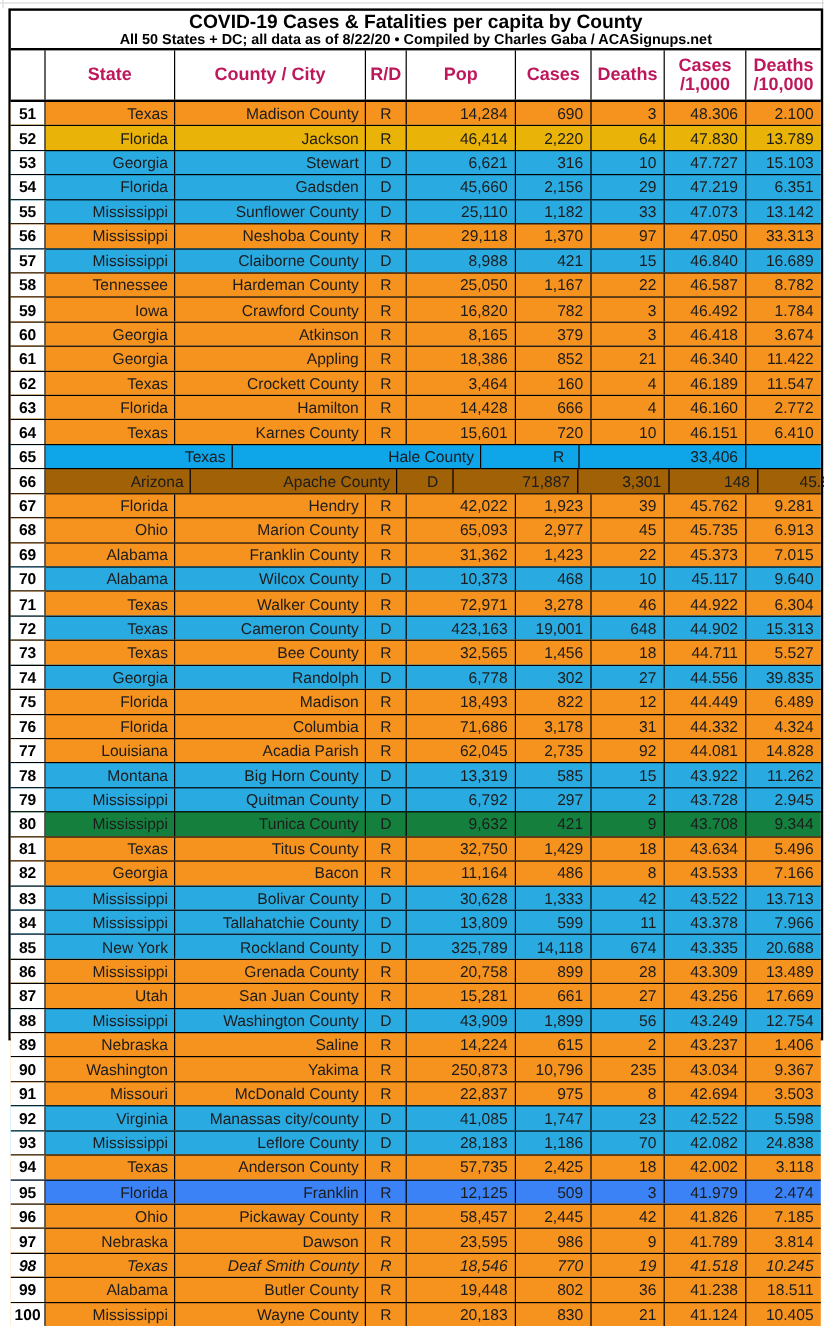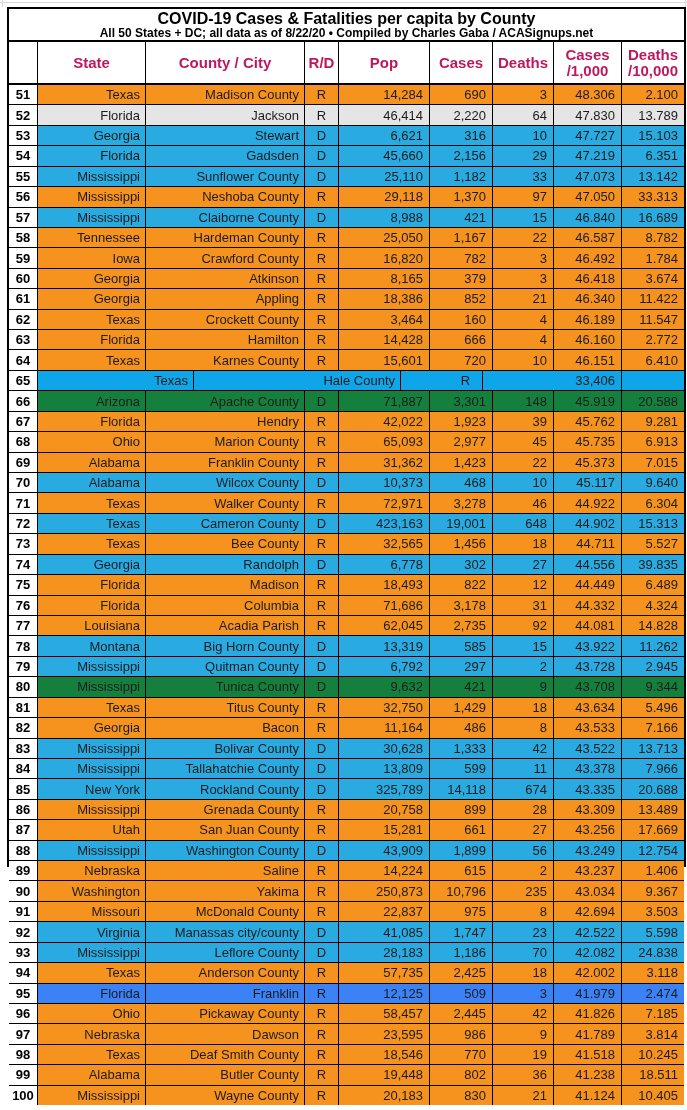--- a/index.html
+++ b/index.html
@@ -86,21 +86,21 @@
     <div class="cell c-rank">51</div>
     <div class="cell c-state fit">Texas</div>
     <div class="cell c-county fit">Madison County</div>
     <div class="cell c-party">R</div>
     <div class="cell c-num">14,284</div>
     <div class="cell c-num">690</div>
     <div class="cell c-num">3</div>
     <div class="cell c-num">48.306</div>
     <div class="cell c-num last">2.100</div>
   </div>
-      <div class="row cols" style="background: #e5e5e5;">
+      <div class="row cols" style="background: #eab308;">
     <div class="cell c-rank">52</div>
     <div class="cell c-state fit">Florida</div>
     <div class="cell c-county fit">Jackson</div>
     <div class="cell c-party">R</div>
     <div class="cell c-num">46,414</div>
     <div class="cell c-num">2,220</div>
     <div class="cell c-num">64</div>
     <div class="cell c-num">47.830</div>
     <div class="cell c-num last">13.789</div>
   </div>
@@ -240,21 +240,21 @@
     <div class="cell c-rank">65</div>
     <div class="cell c-state fit">Texas</div>
     <div class="cell c-county fit">Hale County</div>
     <div class="cell c-party">R</div>
     <div class="cell c-num">33,406</div>
     <div class="cell c-num">1,538</div>
     <div class="cell c-num">40</div>
     <div class="cell c-num">46.040</div>
     <div class="cell c-num last">11.974</div>
   </div>
-      <div class="row cols" style="background: #15803d;">
+      <div class="row cols" style="background: #a16207; gap: 13px;">
     <div class="cell c-rank">66</div>
     <div class="cell c-state fit">Arizona</div>
     <div class="cell c-county fit">Apache County</div>
     <div class="cell c-party">D</div>
     <div class="cell c-num">71,887</div>
     <div class="cell c-num">3,301</div>
     <div class="cell c-num">148</div>
     <div class="cell c-num">45.919</div>
     <div class="cell c-num last">20.588</div>
   </div>
@@ -592,21 +592,21 @@
     <div class="cell c-rank">97</div>
     <div class="cell c-state fit">Nebraska</div>
     <div class="cell c-county fit">Dawson</div>
     <div class="cell c-party">R</div>
     <div class="cell c-num">23,595</div>
     <div class="cell c-num">986</div>
     <div class="cell c-num">9</div>
     <div class="cell c-num">41.789</div>
     <div class="cell c-num last">3.814</div>
   </div>
-      <div class="row cols" style="background: rgb(246, 146, 30);">
+      <div class="row cols" style="background: rgb(246, 146, 30); font-style: italic;">
     <div class="cell c-rank">98</div>
     <div class="cell c-state fit">Texas</div>
     <div class="cell c-county fit">Deaf Smith County</div>
     <div class="cell c-party">R</div>
     <div class="cell c-num">18,546</div>
     <div class="cell c-num">770</div>
     <div class="cell c-num">19</div>
     <div class="cell c-num">41.518</div>
     <div class="cell c-num last">10.245</div>
   </div>

